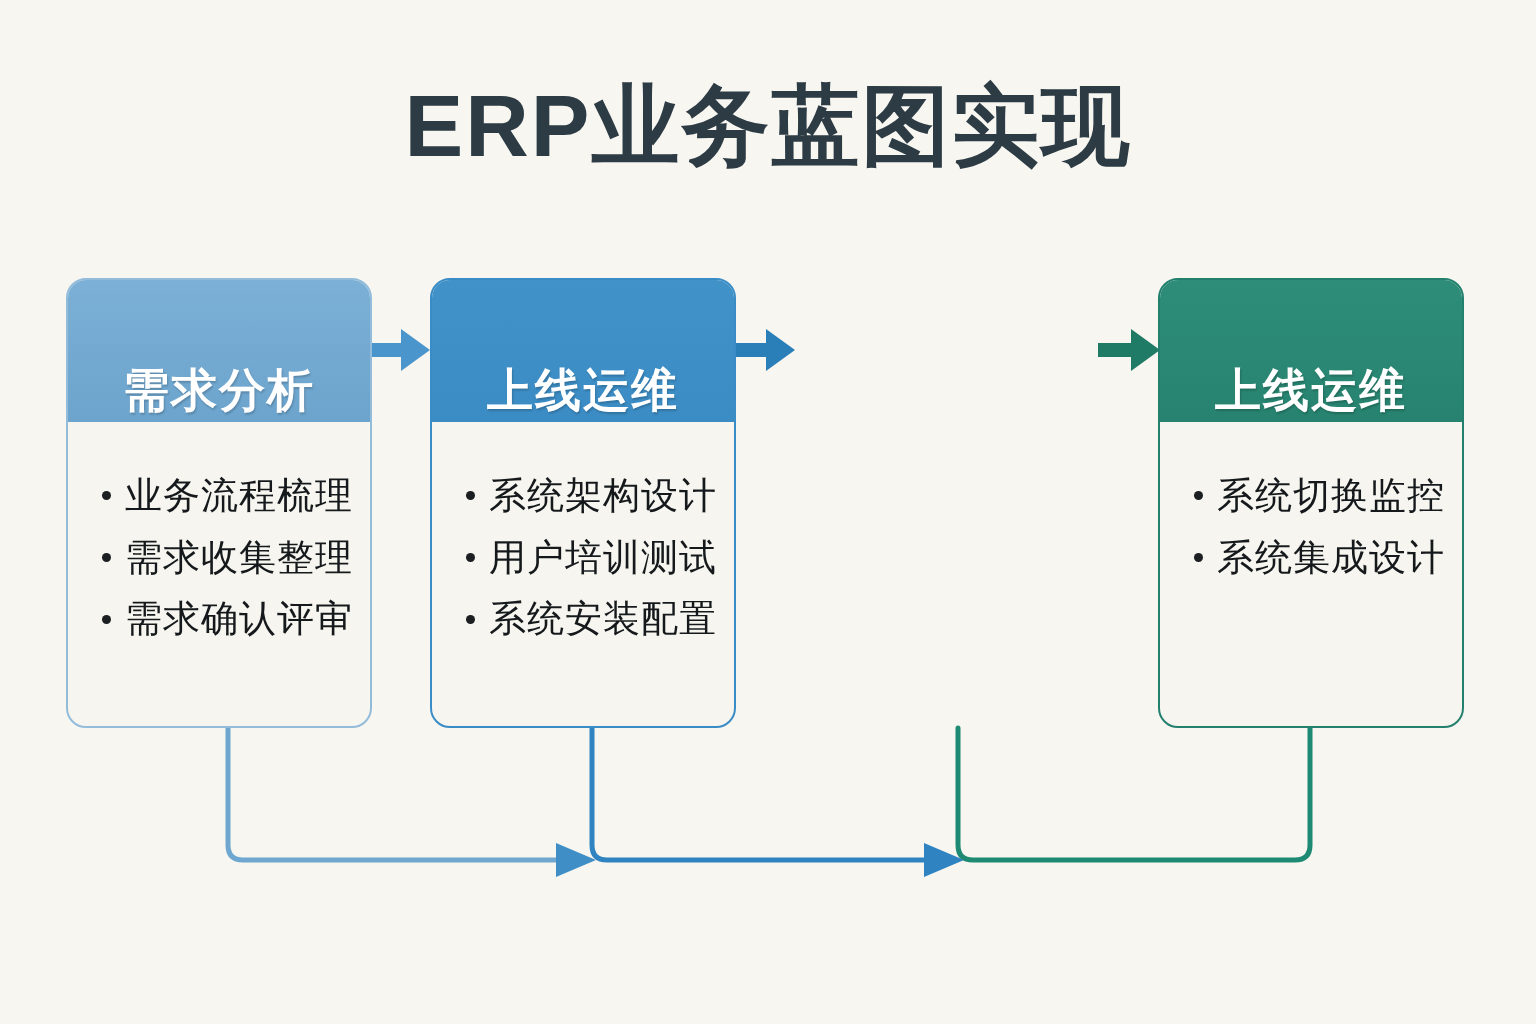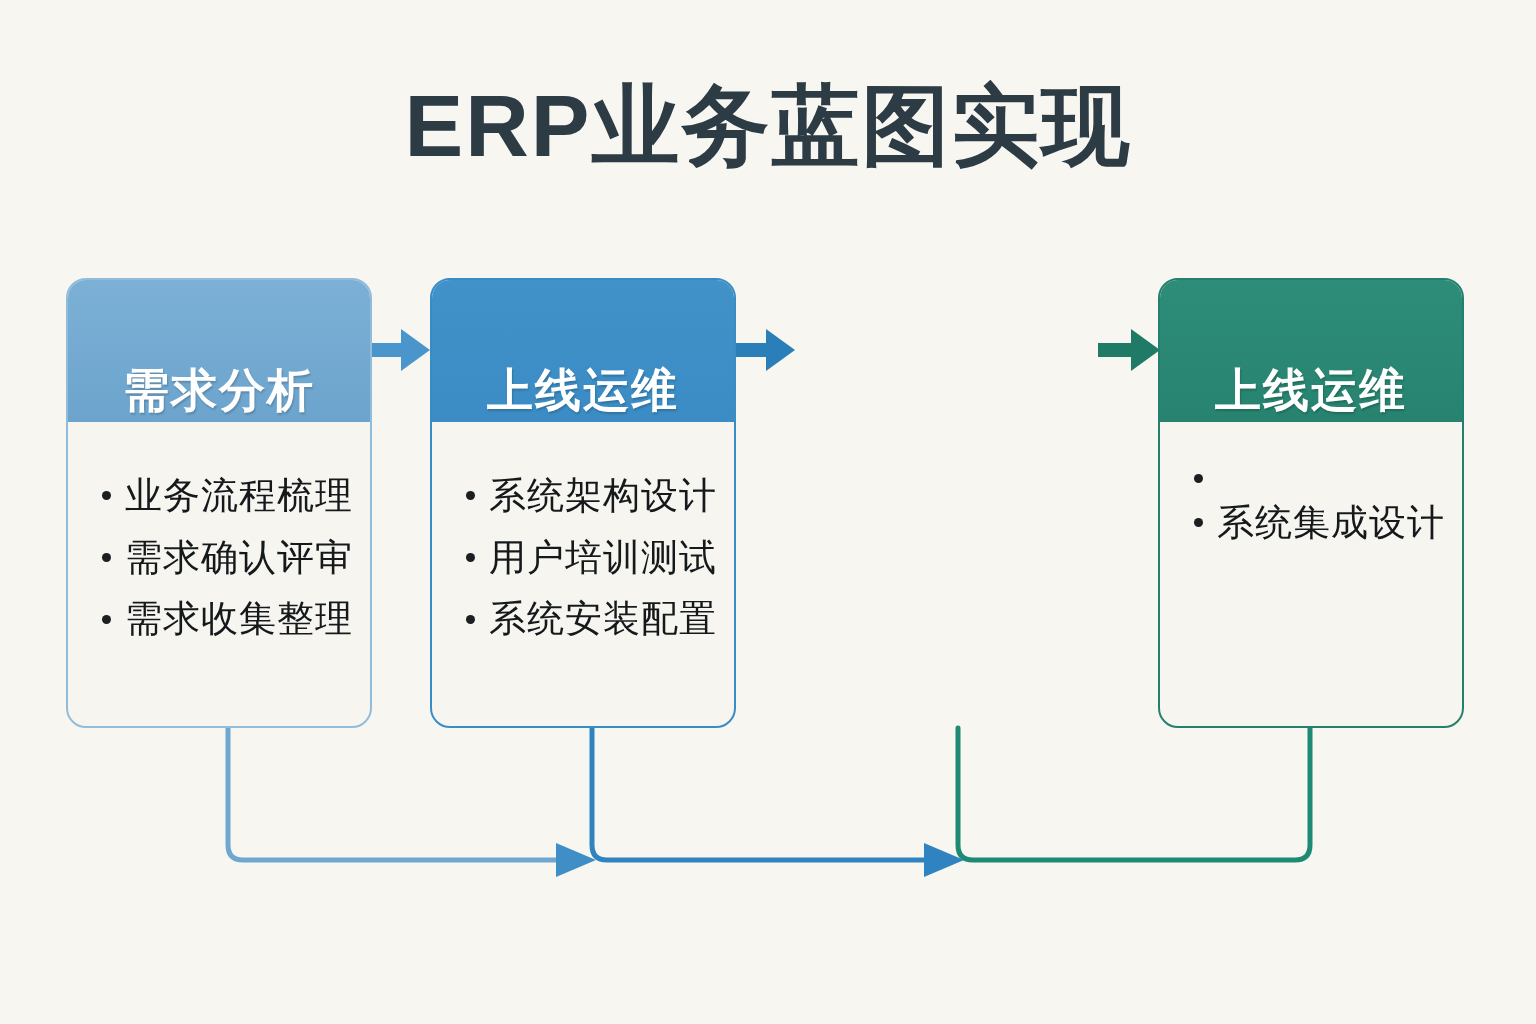--- a/index.html
+++ b/index.html
@@ -159,25 +159,25 @@
       <span class="card-title">需求分析</span>
     </div>
     <div class="card-body">
       <ul class="bullet-list">
         <li class="bullet-item">
           <span class="bullet-dot"></span>
           <span class="bullet-text">业务流程梳理</span>
         </li>
         <li class="bullet-item">
           <span class="bullet-dot"></span>
+          <span class="bullet-text">需求收集整理</span>
+        </li>
+        <li class="bullet-item">
+          <span class="bullet-dot"></span>
           <span class="bullet-text">需求确认评审</span>
-        </li>
-        <li class="bullet-item">
-          <span class="bullet-dot"></span>
-          <span class="bullet-text">需求收集整理</span>
         </li>
       </ul>
     </div>
   </div>
 
   <div class="card c2">
     <div class="card-header">
       <span class="card-title">上线运维</span>
     </div>
     <div class="card-body">
@@ -200,20 +200,21 @@
 
 
   <div class="card c4">
     <div class="card-header">
       <span class="card-title">上线运维</span>
     </div>
     <div class="card-body">
       <ul class="bullet-list">
         <li class="bullet-item">
           <span class="bullet-dot"></span>
+          <span class="bullet-text">系统切换监控</span>
         </li>
         <li class="bullet-item">
           <span class="bullet-dot"></span>
           <span class="bullet-text">系统集成设计</span>
         </li>
       </ul>
     </div>
   </div>
 
 </div>

